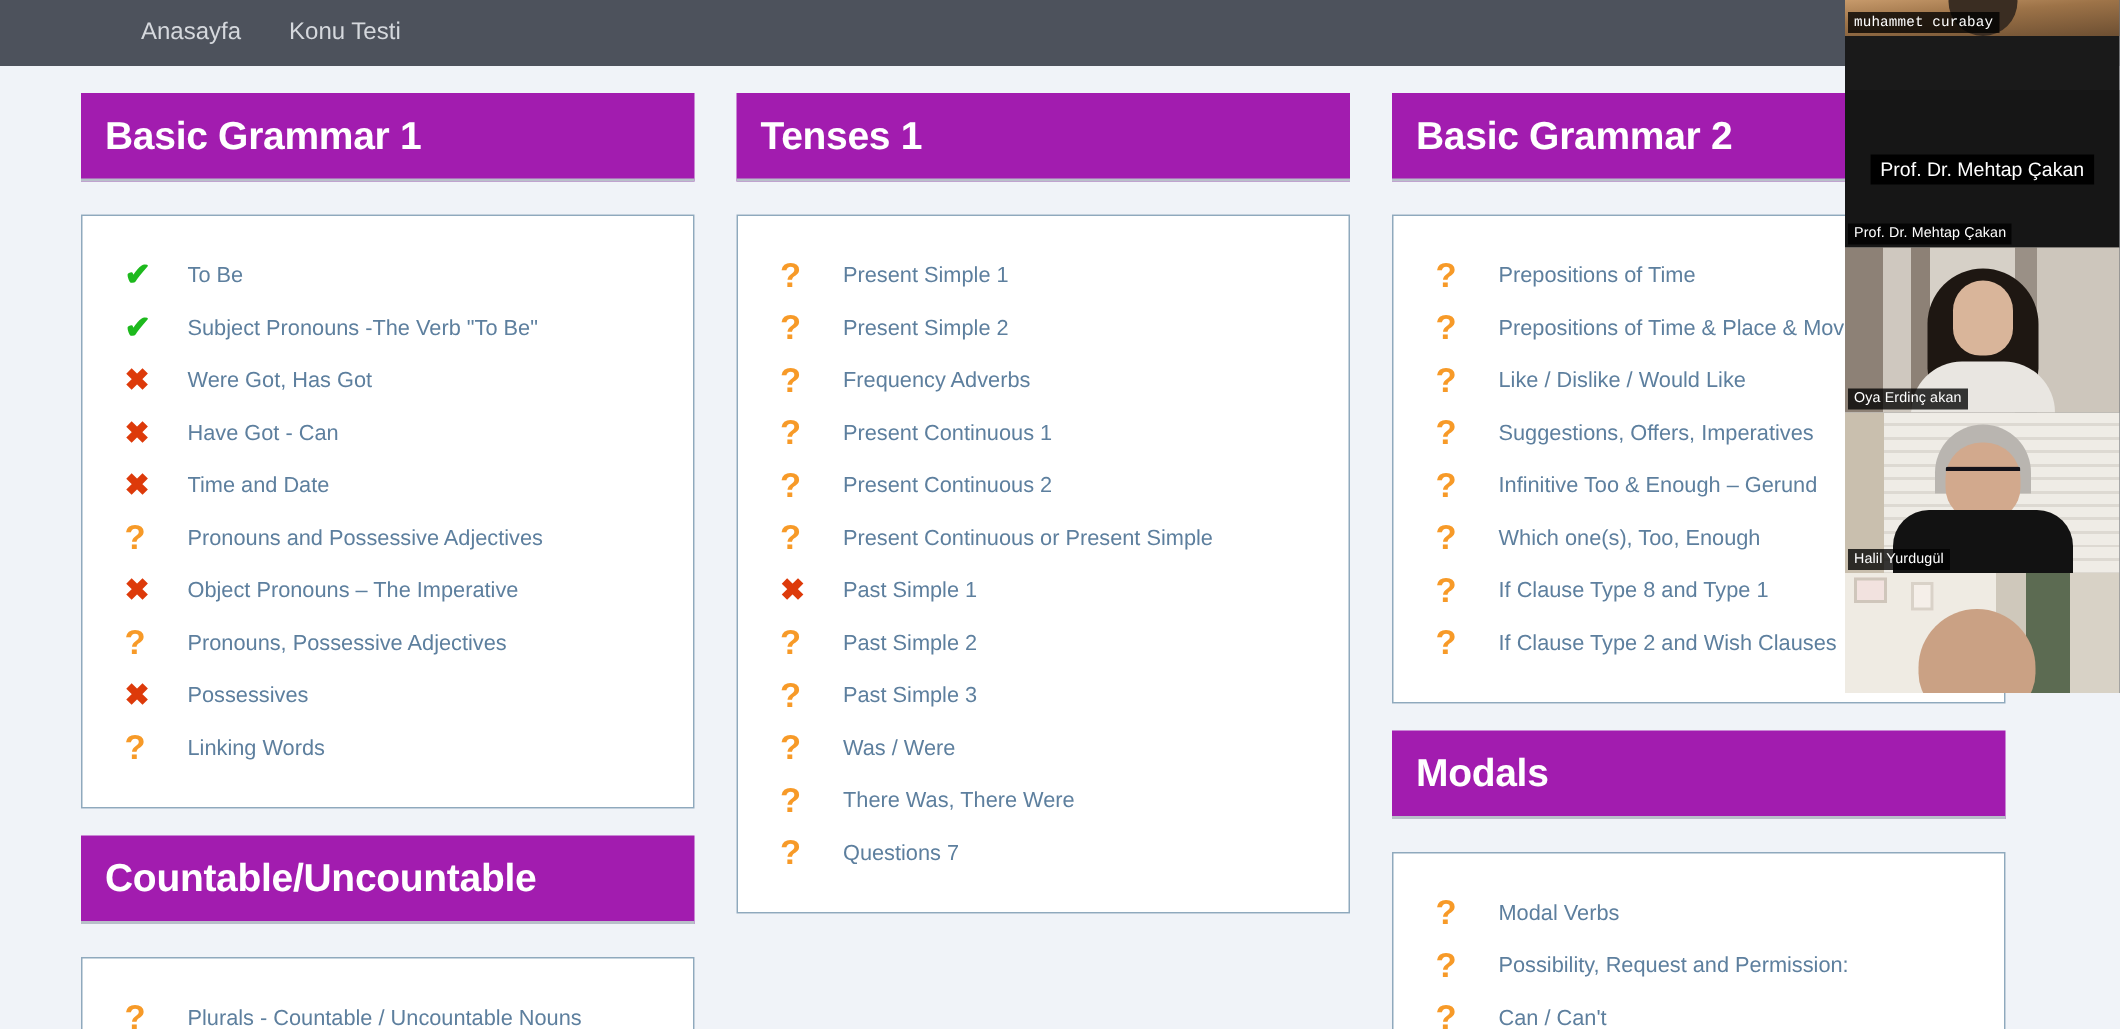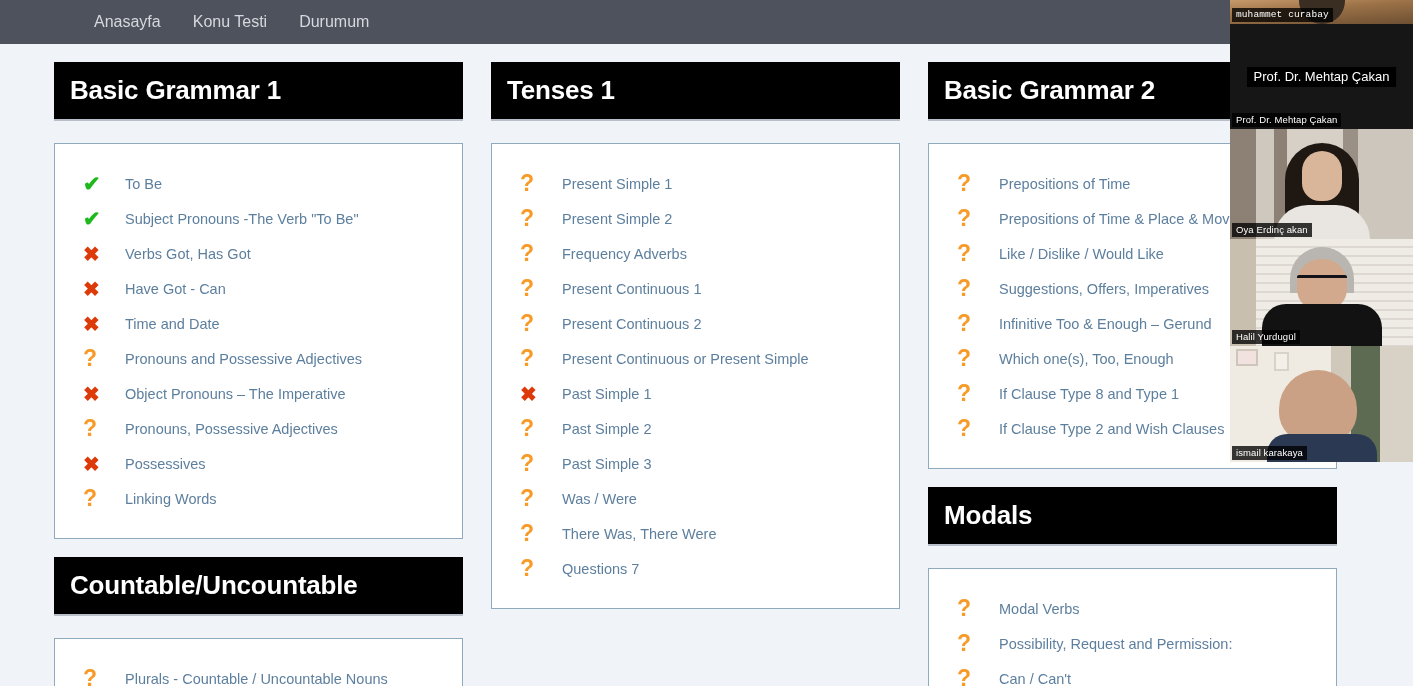--- a/index.html
+++ b/index.html
@@ -48,21 +48,21 @@
   .columns {
     display: flex;
     gap: 0;
     padding: 0 40px;
   }
   .col { width: 437px; padding: 0 14px; }
 
   .panel { margin-bottom: 18px; }
 
   .panel-head {
-    background: #000000;
+    background: #a21caf;
     color: #ffffff;
     font-size: 26px;
     font-weight: bold;
     letter-spacing: -0.2px;
     padding: 14px 16px 15px 16px;
     line-height: 1.08;
     border-bottom: 2px solid #b8bfc9;
   }
 
   .panel-body {
@@ -129,21 +129,21 @@
   }
 
   
   .tile-1 { height: 24px; background: linear-gradient(175deg,#c79a6b 0%,#9d7348 40%,#6d4f32 100%); font-family: Liberation Mono, monospace; }
   .tile-1 .avatar-head {
     position: absolute; left: 50%; top: -22px; transform: translateX(-50%);
     width: 46px; height: 46px; border-radius: 50%;
     background: #3a2d22;
   }
   
-  .tile-2 { height: 105px; background: #161616; }
+  .tile-2 { height: 105px; background: #161616; margin-top: 36px; }
   
   .tile-3 { height: 110px; background: #b9b4ac; padding-left: 12px; }
   .t3-bg {
     position:absolute; inset:0;
     background:
       linear-gradient(90deg,
         #8d8176 0%, #8d8176 14%,
         #cfc8bf 14%, #cfc8bf 24%,
         #8d8176 24%, #8d8176 31%,
         #d6d0c7 31%, #d6d0c7 62%,
@@ -209,21 +209,20 @@
     width:110px; height:28px; border-radius:20px 20px 0 0; background:#2b3a52;
   }
 </style>
 </head>
 <body>
 
 <div class="navbar">
   <div class="nav-left">
     <a class="nav-link">Anasayfa</a>
     <a class="nav-link">Konu Testi</a>
-    <a class="nav-link">Durumum</a>
   </div>
   <div class="nav-spacer"></div>
   <div class="nav-logout">
     <span>
       <svg width="17" height="17" viewBox="0 0 20 20" fill="none" stroke="#d5d8dd" stroke-width="1.6">
         <path d="M12 3 H4 a1 1 0 0 0 -1 1 v12 a1 1 0 0 0 1 1 h8" stroke-linecap="round" stroke-linejoin="round"></path>
         <path d="M13 10 H6" stroke-linecap="round"></path>
         <path d="M9.5 7 L6 10 L9.5 13" stroke-linecap="round" stroke-linejoin="round"></path>
       </svg>
     </span>
@@ -242,21 +241,21 @@
           <div class="row">
               <span class="row-icon ico-check">✔</span>
               <span class="row-label">To Be</span>
             </div>
           <div class="row">
               <span class="row-icon ico-check">✔</span>
               <span class="row-label">Subject Pronouns -The Verb "To Be"</span>
             </div>
           <div class="row">
               <span class="row-icon ico-cross">✖</span>
-              <span class="row-label">Verbs Got, Has Got</span>
+              <span class="row-label">Were Got, Has Got</span>
             </div>
           <div class="row">
               <span class="row-icon ico-cross">✖</span>
               <span class="row-label">Have Got - Can</span>
             </div>
           <div class="row">
               <span class="row-icon ico-cross">✖</span>
               <span class="row-label">Time and Date</span>
             </div>
           <div class="row">

